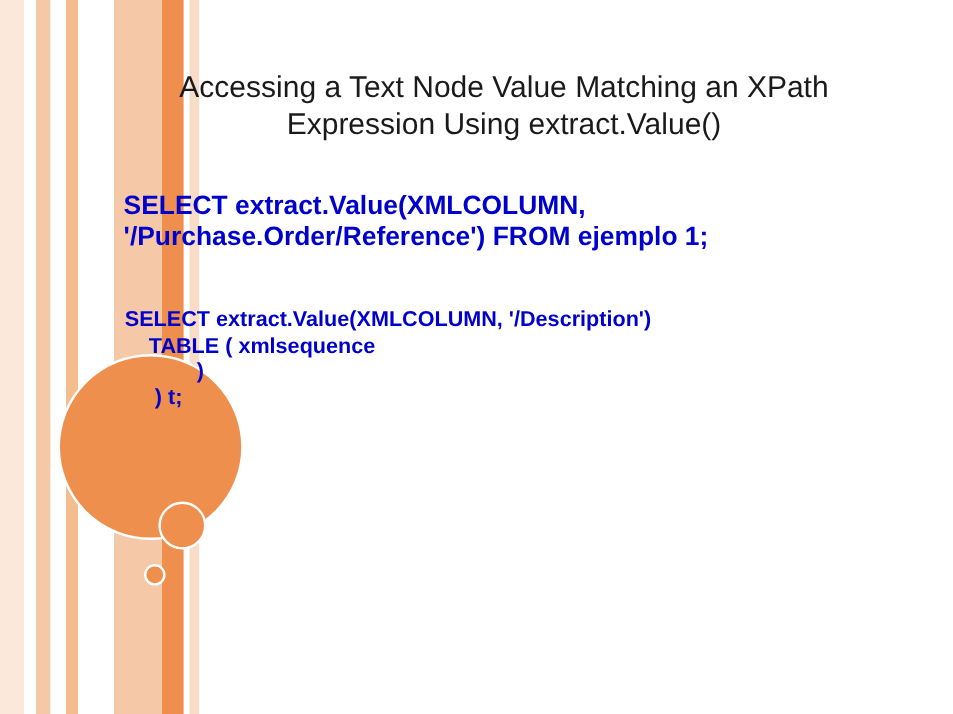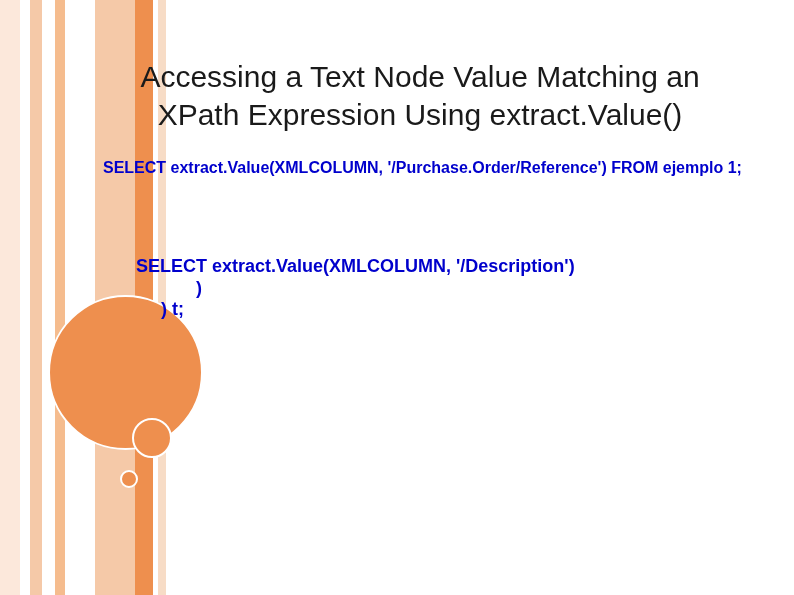--- a/index.html
+++ b/index.html
@@ -52,40 +52,40 @@
     border-radius: 50%;
     background: #ee8f4e;
     border: 2px solid #ffffff;
   }
 
   .slide-title {
     position: absolute;
     left: 130px;
     top: 58px;
     width: 580px;
-    font-size: 30px;
+    font-size: 25px;
     color: #1a1a1a;
     text-align: center;
     line-height: 1.25;
     font-weight: 400;
   }
 
   .code-block-1 {
     position: absolute;
     left: 103px;
     top: 158px;
     width: 660px;
-    font-size: 16px;
+    font-size: 22px;
     color: #0000cc;
     font-weight: 700;
     line-height: 1.2;
   }
   .code-block-2 {
     position: absolute;
-    left: 136px;
+    left: 104px;
     top: 256px;
     width: 640px;
     font-size: 18px;
     color: #0000cc;
     font-weight: 700;
     line-height: 1.2;
   }
 </style>
 </head>
 <body>
@@ -102,15 +102,16 @@
 <div class="small-circle"></div>
 
 <div class="slide-title">Accessing a Text Node Value Matching an XPath Expression Using extract.Value()</div>
 
 <div class="code-block-1">
   <div>SELECT extract.Value(XMLCOLUMN, '/Purchase.Order/Reference') FROM ejemplo 1;</div>
 </div>
 
 <div class="code-block-2">
   <div>SELECT extract.Value(XMLCOLUMN, '/Description')</div>
+  <div>&nbsp;&nbsp;&nbsp;&nbsp;TABLE ( xmlsequence</div>
   <div>&nbsp;&nbsp;&nbsp;&nbsp;&nbsp;&nbsp;&nbsp;&nbsp;&nbsp;&nbsp;&nbsp;&nbsp;)</div>
   <div>&nbsp;&nbsp;&nbsp;&nbsp;&nbsp;) t;</div>
 </div>
 
 </body></html>

